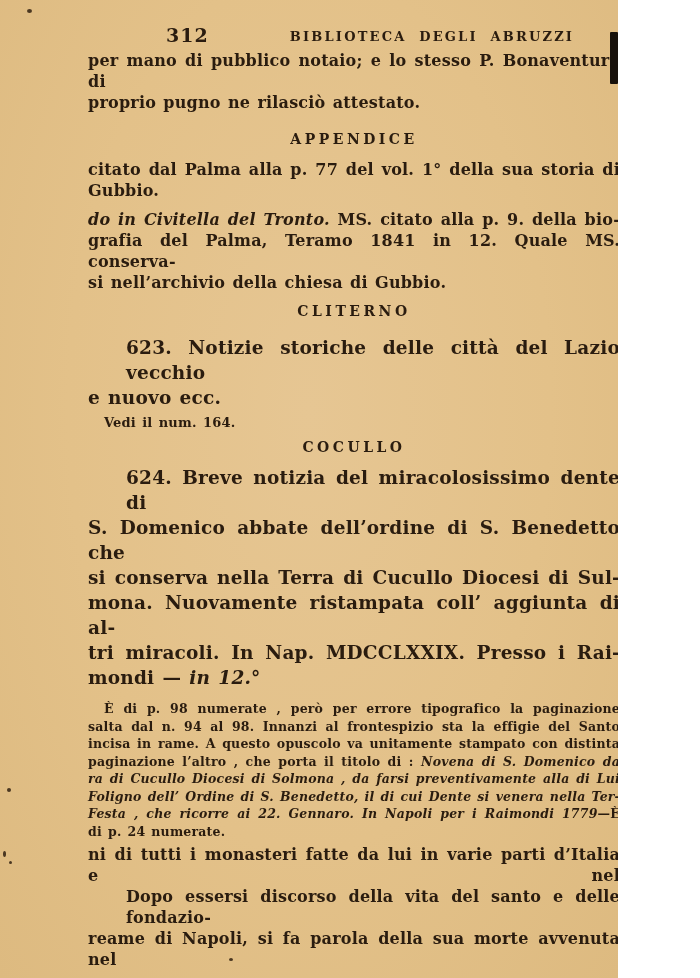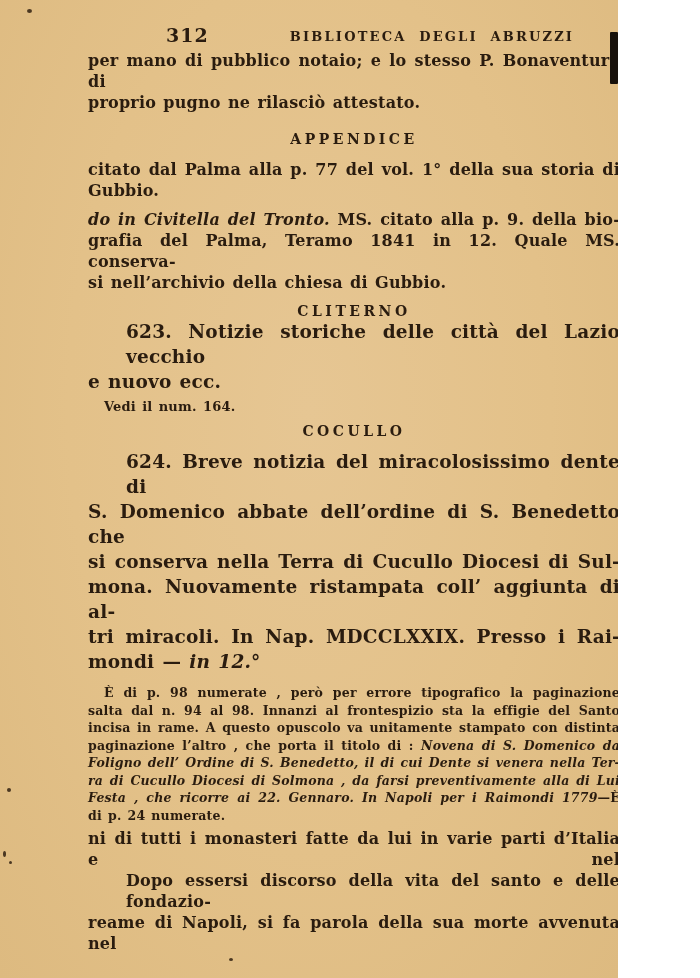--- a/index.html
+++ b/index.html
@@ -28,21 +28,21 @@
   }
   
   .content {
     position: absolute; top: 50px; left: 88px; width: 532px;
   }
   .block { margin: 0; }
   .content > .block:nth-child(2) { margin-top: 18px; }  
   .content > .block:nth-child(3) { margin-top: 12px; }  
   .content > .block:nth-child(4) { margin-top: 8px; }   
   .content > .block:nth-child(5) { margin-top: 10px; }   
-  .content > .block:nth-child(6) { margin-top: 0; }   
+  .content > .block:nth-child(6) { margin-top: 16px; }   
   .content > .block:nth-child(7) { margin-top: 4px; }   
   .content > .block:nth-child(8) { margin-top: 8px; }   
   .content > .block:nth-child(9) { margin-top: 10px; }  
   .content > .block:nth-child(10){ margin-top: 10px; }  
   .content > .block:nth-child(11){ margin-top: 4px; }   
 
   .heading {
     text-align: center;
     font-size: 14px; line-height: 16px;
     letter-spacing: 3.5px;
@@ -107,22 +107,22 @@
         <div class="line j"><span>si conserva nella Terra di Cucullo Diocesi di Sul-</span></div>
         <div class="line j"><span>mona. Nuovamente ristampata coll’ aggiunta di al-</span></div>
         <div class="line j"><span>tri miracoli. In Nap. MDCCLXXIX. Presso i Rai-</span></div>
         <div class="line"><span>mondi — </span><span class="i">in 12.°</span></div>
       </div>
       <div class="block note small">
         <div class="line indent j"><span>È di p. 98 numerate , però per errore tipografico la paginazione</span></div>
         <div class="line j"><span>salta dal n. 94 al 98. Innanzi al frontespizio sta la effigie del Santo</span></div>
         <div class="line j"><span>incisa in rame. A questo opuscolo va unitamente stampato con distinta</span></div>
         <div class="line j"><span>paginazione l’altro , che porta il titolo di : </span><span class="i">Novena di S. Domenico da</span></div>
+        <div class="line j"><span class="i">ra di Cucullo Diocesi di Solmona , da farsi preventivamente alla di Lui</span></div>
         <div class="line j"><span class="i">Foligno dell’ Ordine di S. Benedetto, il di cui Dente si venera nella Ter-</span></div>
-        <div class="line j"><span class="i">ra di Cucullo Diocesi di Solmona , da farsi preventivamente alla di Lui</span></div>
         <div class="line j"><span class="i">Festa , che ricorre ai 22. Gennaro. In Napoli per i Raimondi 1779</span><span>—È</span></div>
         <div class="line"><span>di p. 24 numerate.</span></div>
       </div>
       <div class="block paragraph body">
         <div class="line j"><span>ni di tutti i monasteri fatte da lui in varie parti d’Italia e nel</span></div>
         <div class="line indent j"><span>Dopo essersi discorso della vita del santo e delle fondazio-</span></div>
         <div class="line j"><span>reame di Napoli, si fa parola della sua morte avvenuta nel</span></div>
       </div>
     </div>
 

